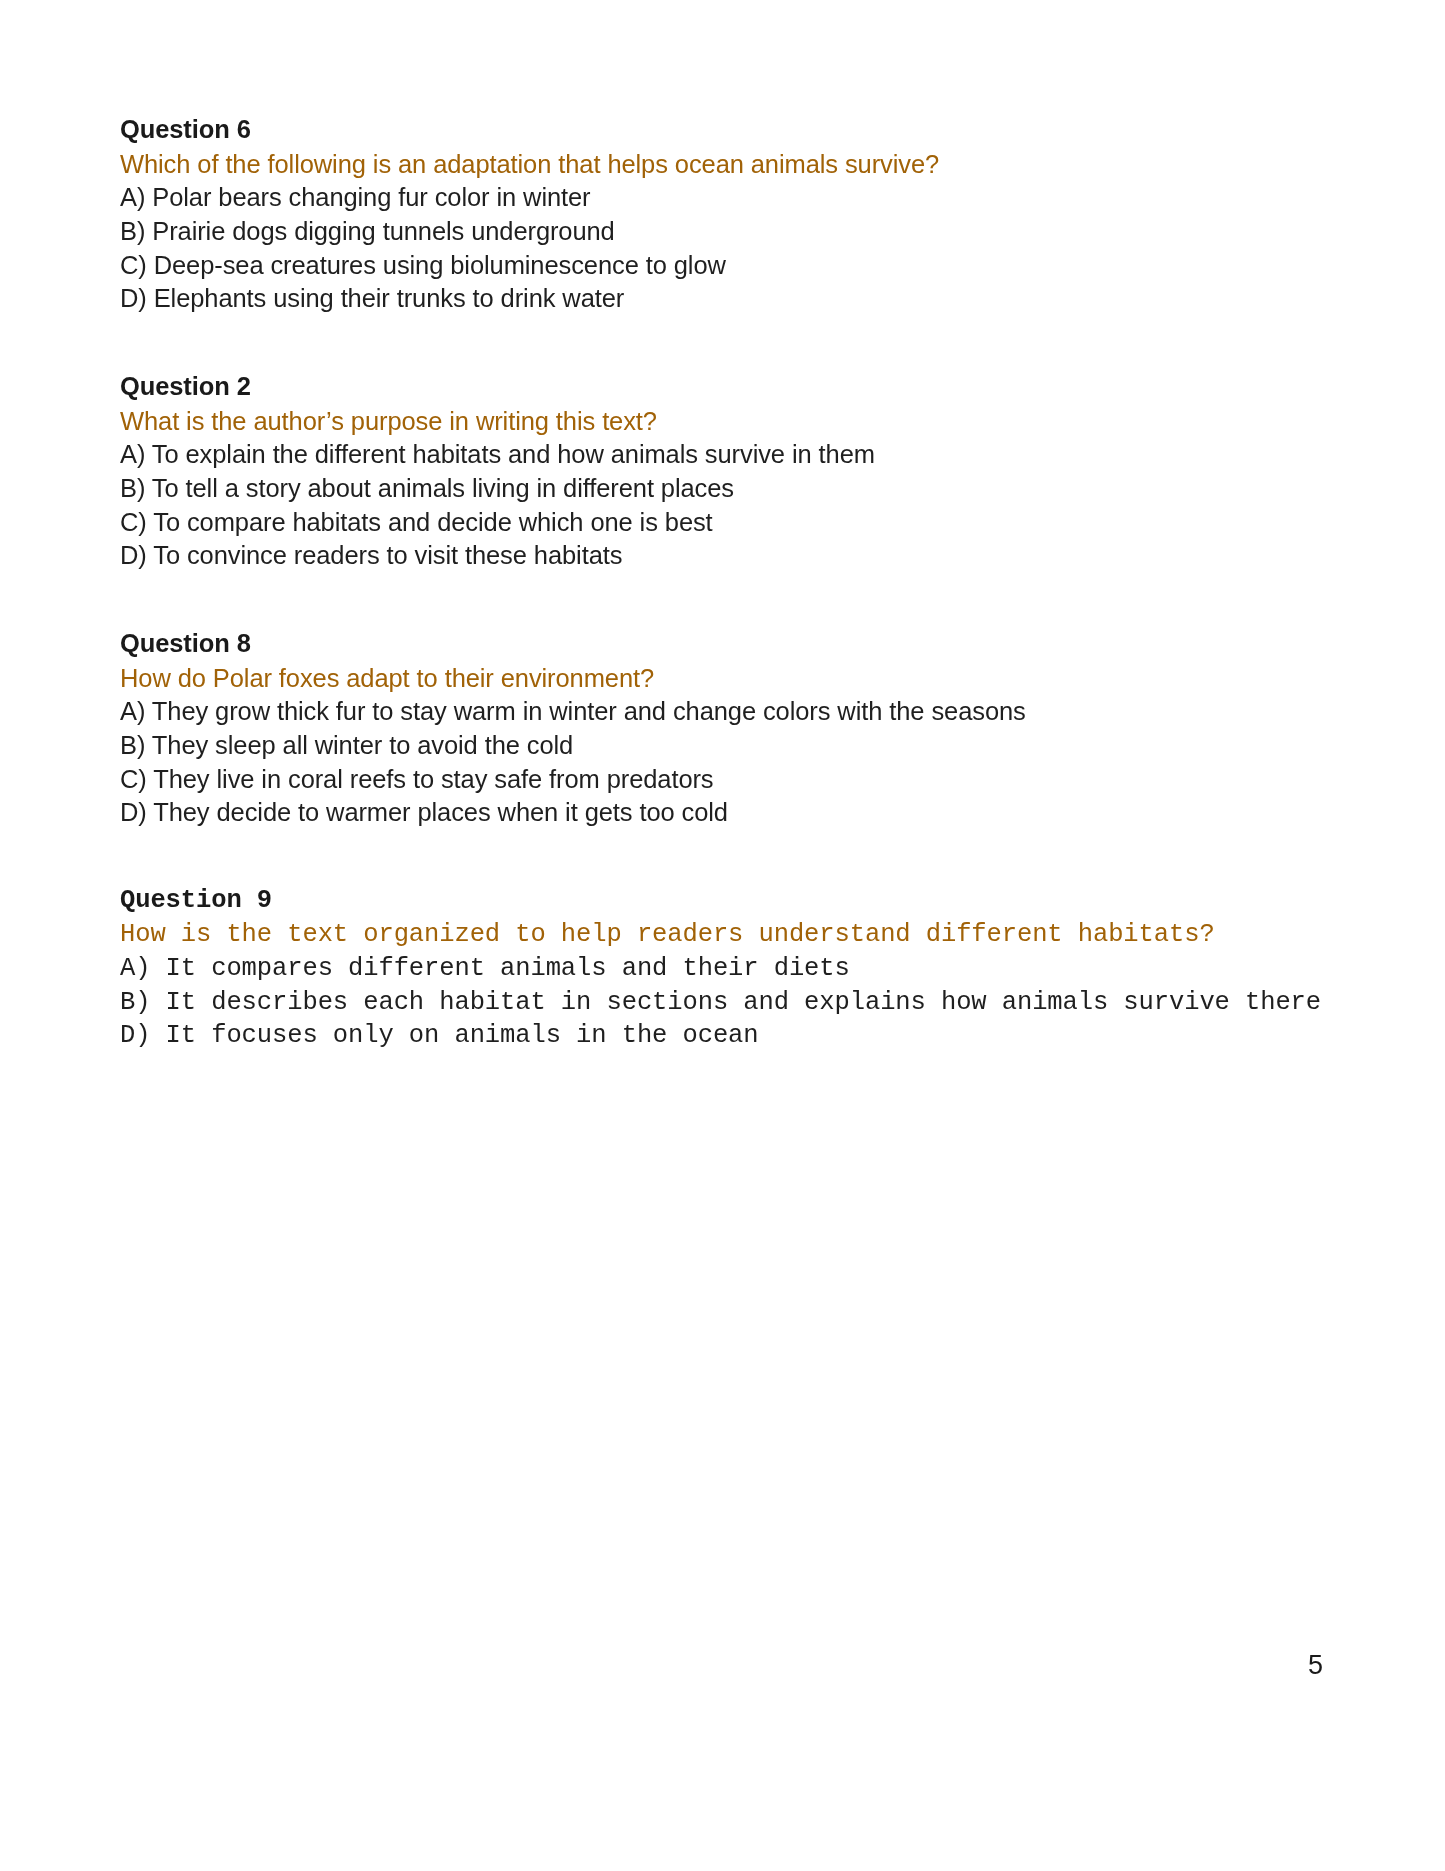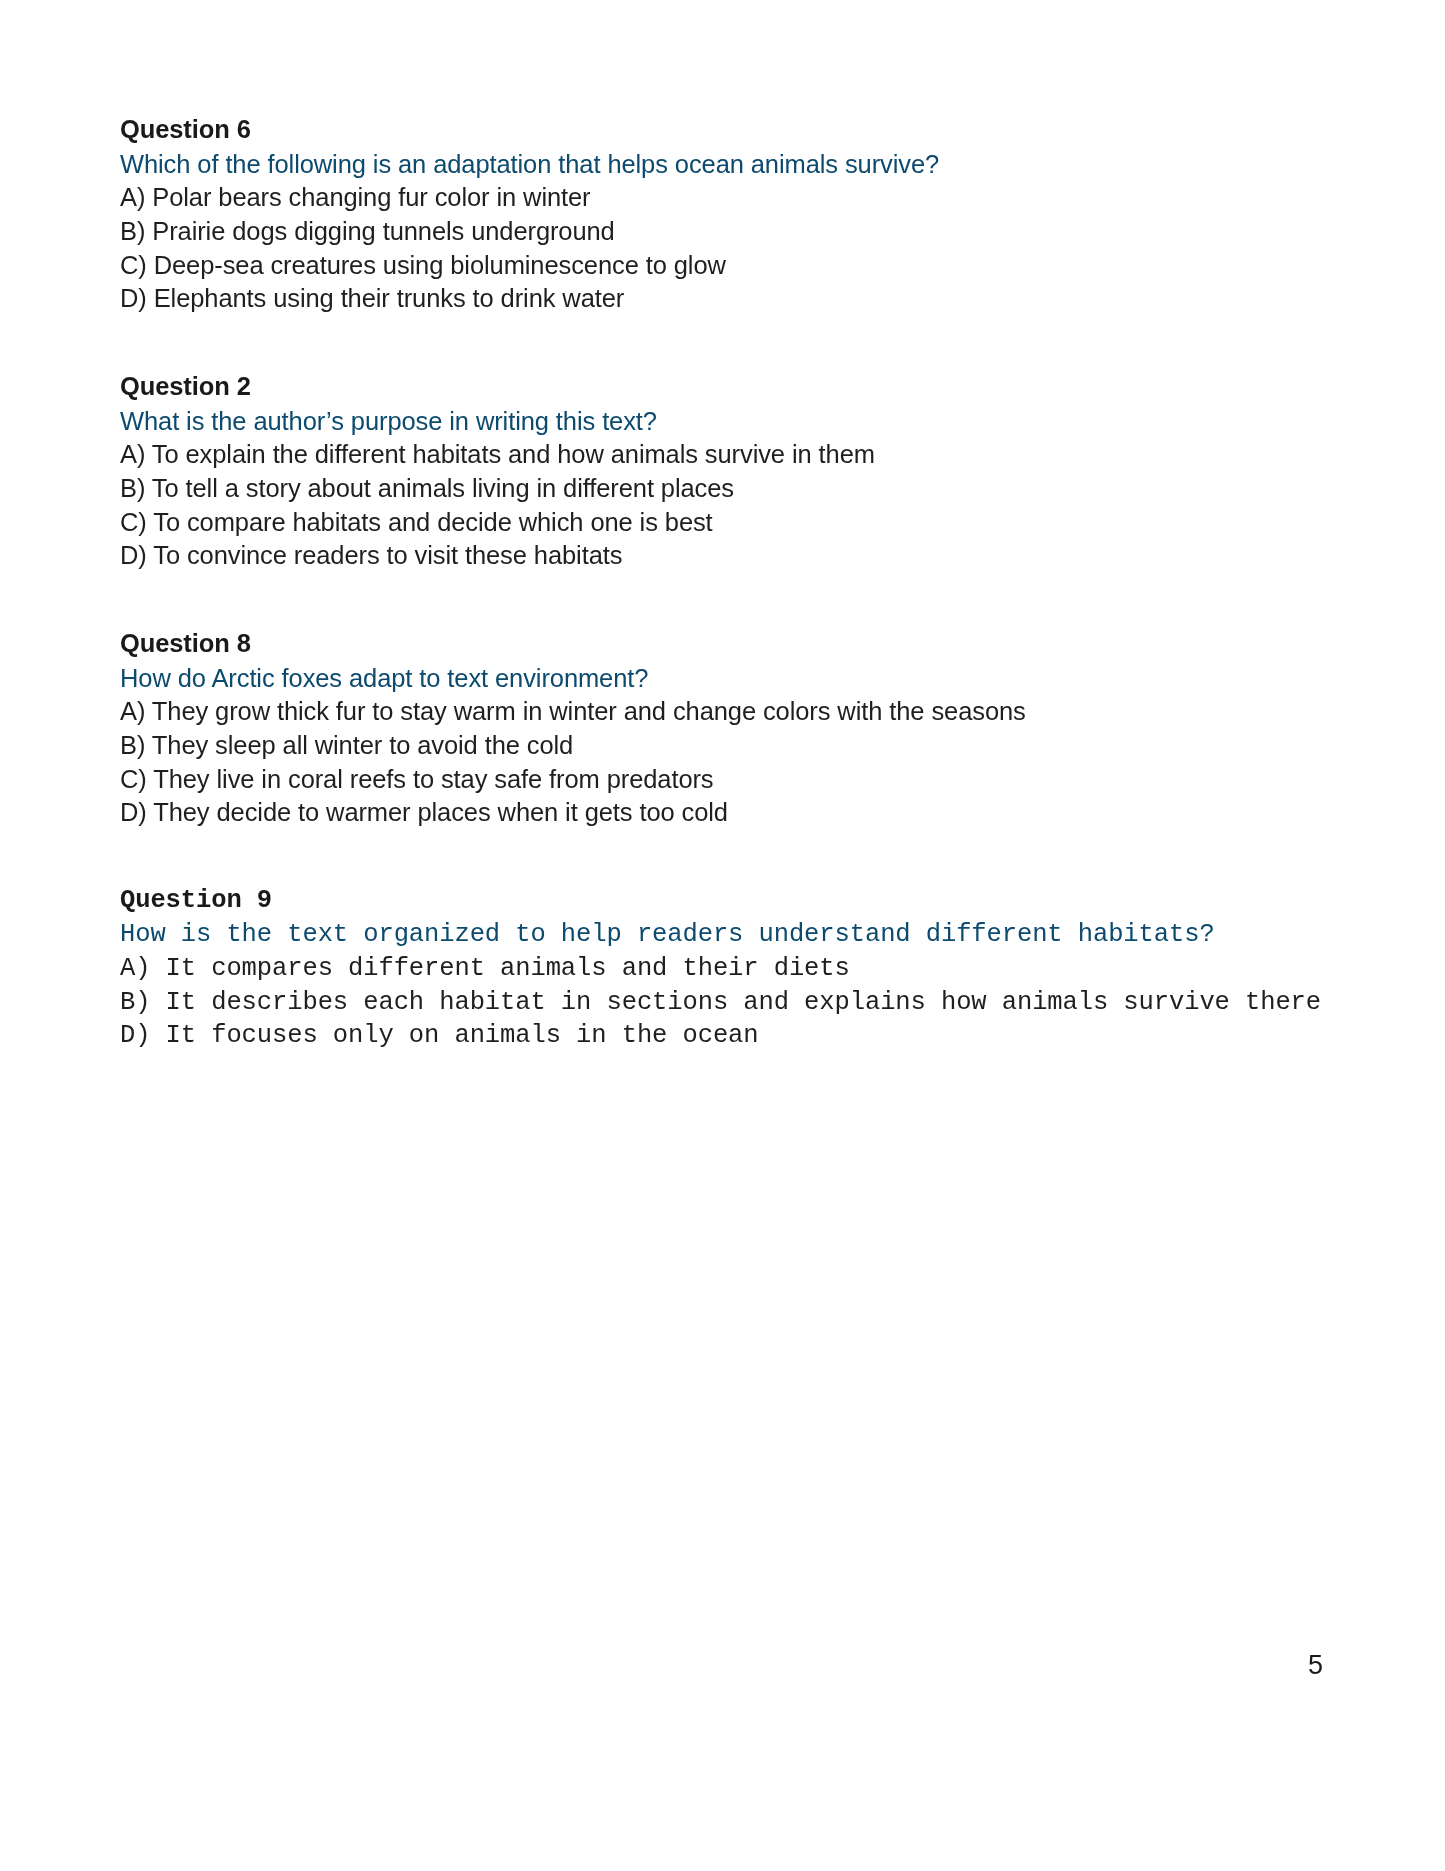--- a/index.html
+++ b/index.html
@@ -40,21 +40,21 @@
     line-height: 1.32;
     letter-spacing: -0.1px;
     color: #1a1a1a;
     margin: 0 0 1px 0;
   }
   .q-prompt {
     font-size: 25.5px;
     font-weight: normal;
     line-height: 1.32;
     letter-spacing: -0.1px;
-    color: #0c4a6e;
+    color: #a16207;
     margin: 0;
   }
   .q-option {
     font-size: 25.5px;
     font-weight: normal;
     line-height: 1.32;
     letter-spacing: -0.1px;
     color: #1f1f1f;
     margin: 0;
     white-space: nowrap;
@@ -89,21 +89,21 @@
       <div class="q-heading">Question 2</div>
       <div class="q-prompt">What is the author’s purpose in writing this text?</div>
       <div class="q-option">A) To explain the different habitats and how animals survive in them</div>
       <div class="q-option">B) To tell a story about animals living in different places</div>
       <div class="q-option">C) To compare habitats and decide which one is best</div>
       <div class="q-option">D) To convince readers to visit these habitats</div>
     </div>
 
     <div class="question-block">
       <div class="q-heading">Question 8</div>
-      <div class="q-prompt">How do Arctic foxes adapt to text environment?</div>
+      <div class="q-prompt">How do Polar foxes adapt to their environment?</div>
       <div class="q-option">A) They grow thick fur to stay warm in winter and change colors with the seasons</div>
       <div class="q-option">B) They sleep all winter to avoid the cold</div>
       <div class="q-option">C) They live in coral reefs to stay safe from predators</div>
       <div class="q-option">D) They decide to warmer places when it gets too cold</div>
     </div>
 
     <div class="question-block">
       <div class="q-heading">Question 9</div>
       <div class="q-prompt">How is the text organized to help readers understand different habitats?</div>
       <div class="q-option">A) It compares different animals and their diets</div>

